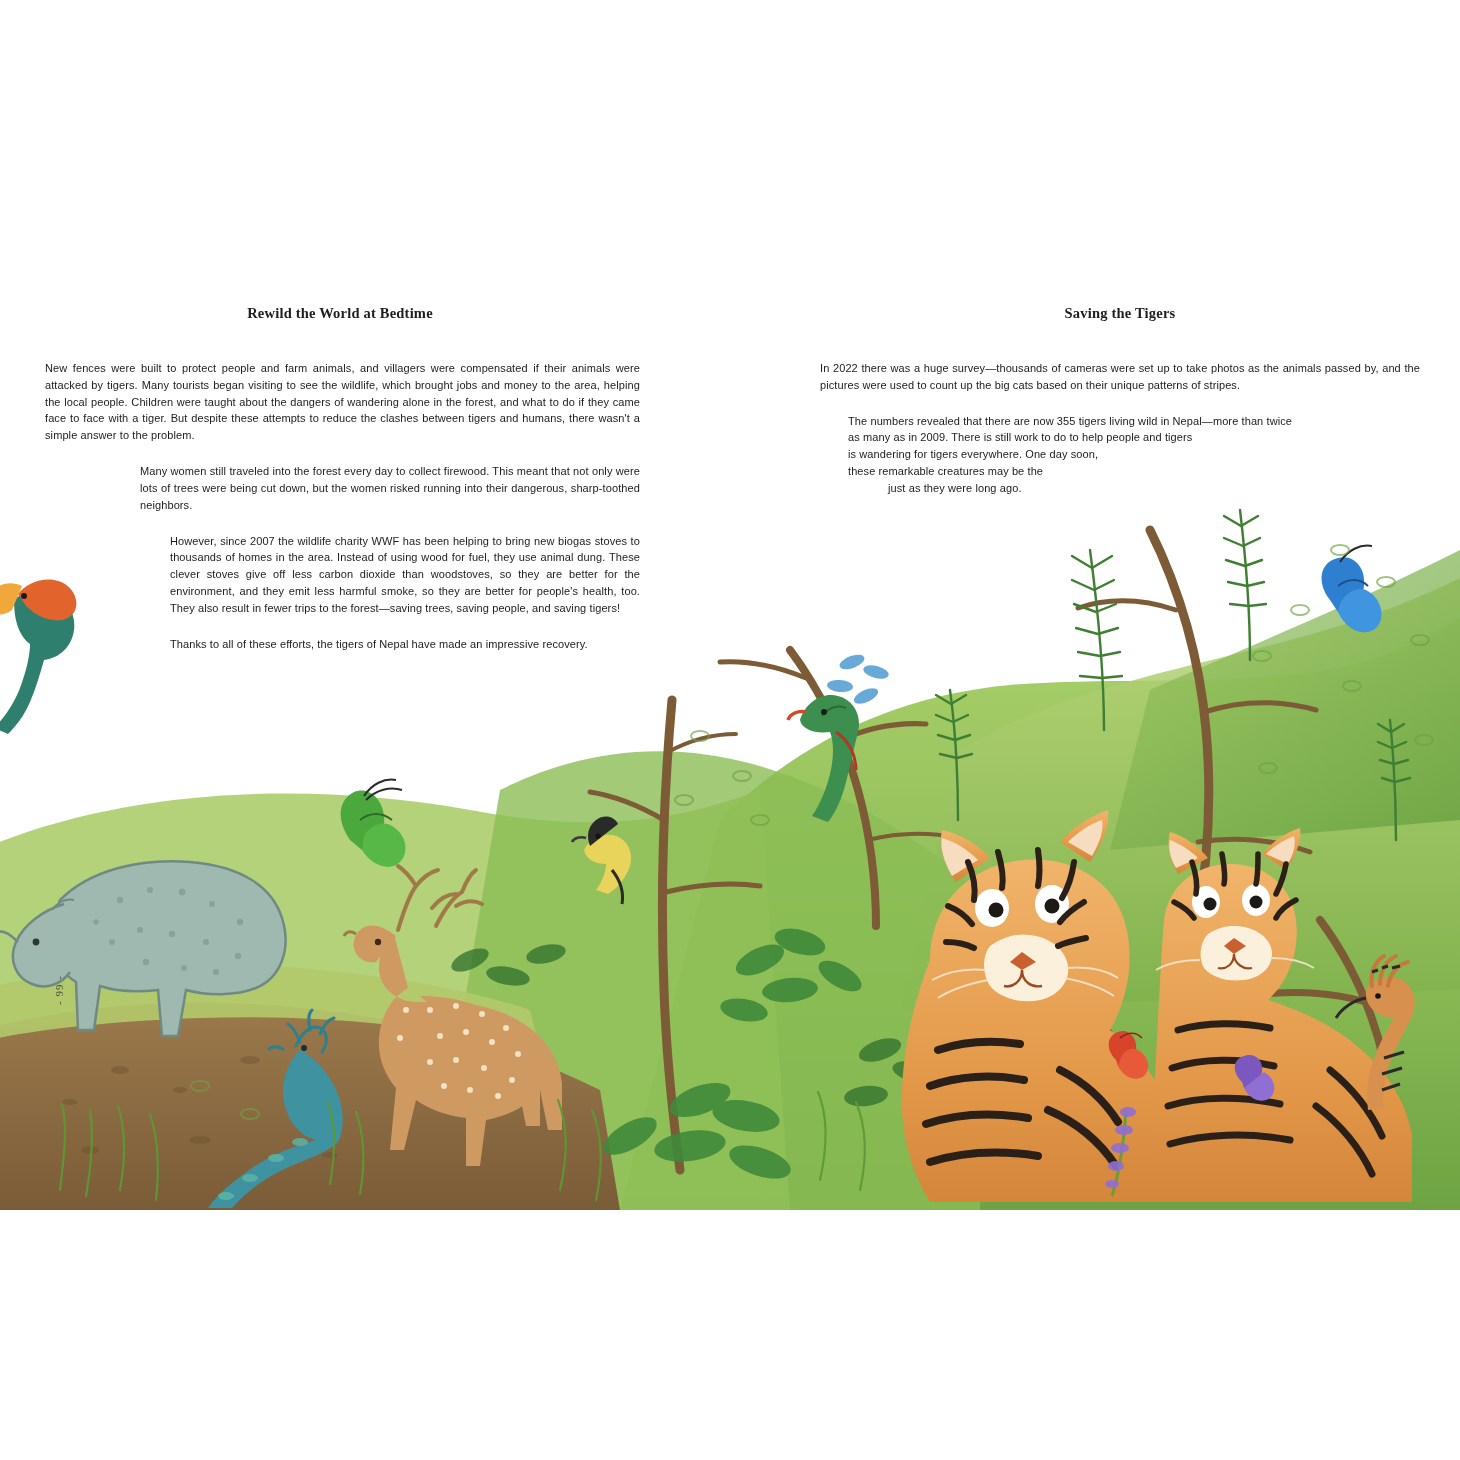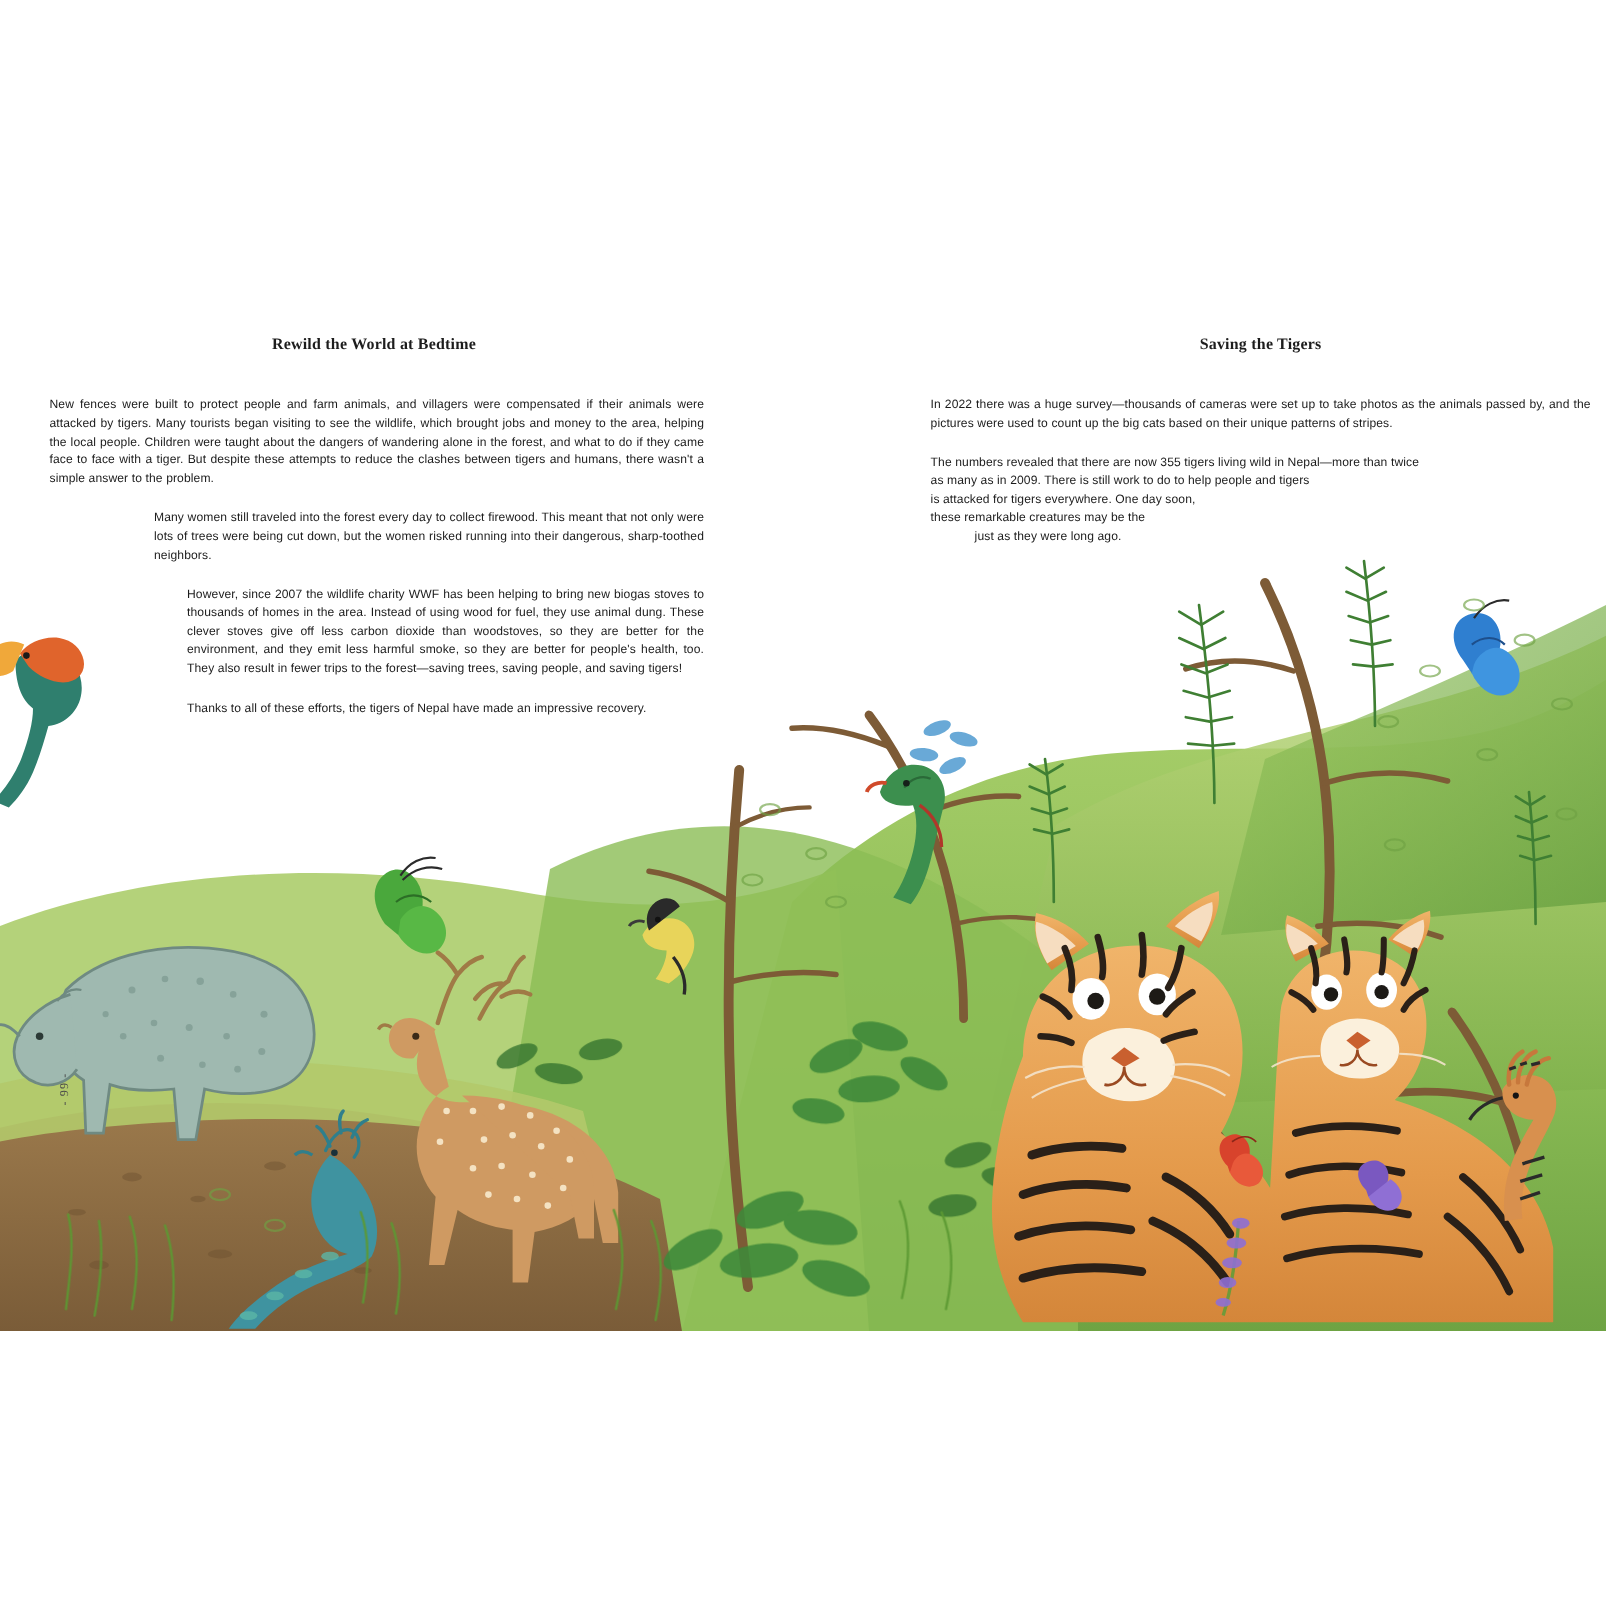--- a/index.html
+++ b/index.html
@@ -37,21 +37,21 @@
     left: 0;
     top: 0;
     width: 1460px;
     height: 1460px;
   }
   .col {
     position: absolute;
     top: 305px;
   }
   .col-left { left: 45px; width: 595px; }
-  .col-right { left: 846px; width: 600px; }
+  .col-right { left: 820px; width: 600px; }
 
   .running-head {
     font-family: "Liberation Serif", serif;
     font-size: 14.5px;
     font-weight: bold;
     color: #1d1d1d;
     text-align: center;
     letter-spacing: .2px;
     margin: 0 0 38px 0;
   }
@@ -87,21 +87,21 @@
     font-family: "Liberation Serif", serif;
     font-size: 11px;
     color: #4a4a4a;
     transform: rotate(-90deg);
     transform-origin: left top;
     letter-spacing: 1px;
   }
 
   
   .taper-2 { width: 100%; }
-  .taper-2 .t-line { display: block; }
+  .taper-2 .t-line { display: block; margin-left: 28px; }
   .t-ind1 { padding-left: 0; }
   .t-ind2 { padding-left: 14px; }
   .t-ind3 { padding-left: 40px; }
 </style>
 </head>
 <body>
 
 <div class="page">
 
   <div class="illustration">
@@ -517,19 +517,19 @@
     <div class="col col-right">
       <div class="running-head">Saving the Tigers</div>
 
       <p class="body">
         <span>In 2022 there was a huge survey—thousands of cameras were set up to take photos as the animals passed by, and the pictures were used to count up the big cats based on their unique patterns of stripes.</span>
       </p>
 
       <p class="body taper-2">
         <span class="t-line t-ind1">The numbers revealed that there are now 355 tigers living wild in Nepal—more than twice</span>
         <span class="t-line t-ind1">as many as in 2009. There is still work to do to help people and tigers</span>
-        <span class="t-line t-ind1">is attacked for tigers everywhere. One day soon,</span>
+        <span class="t-line t-ind1">is wandering for tigers everywhere. One day soon,</span>
         <span class="t-line t-ind1">these  remarkable  creatures  may  be  the</span>
         <span class="t-line t-ind3">just as they were long ago.</span>
       </p>
     </div>
   </div>
 </div>
 
 </body></html>

